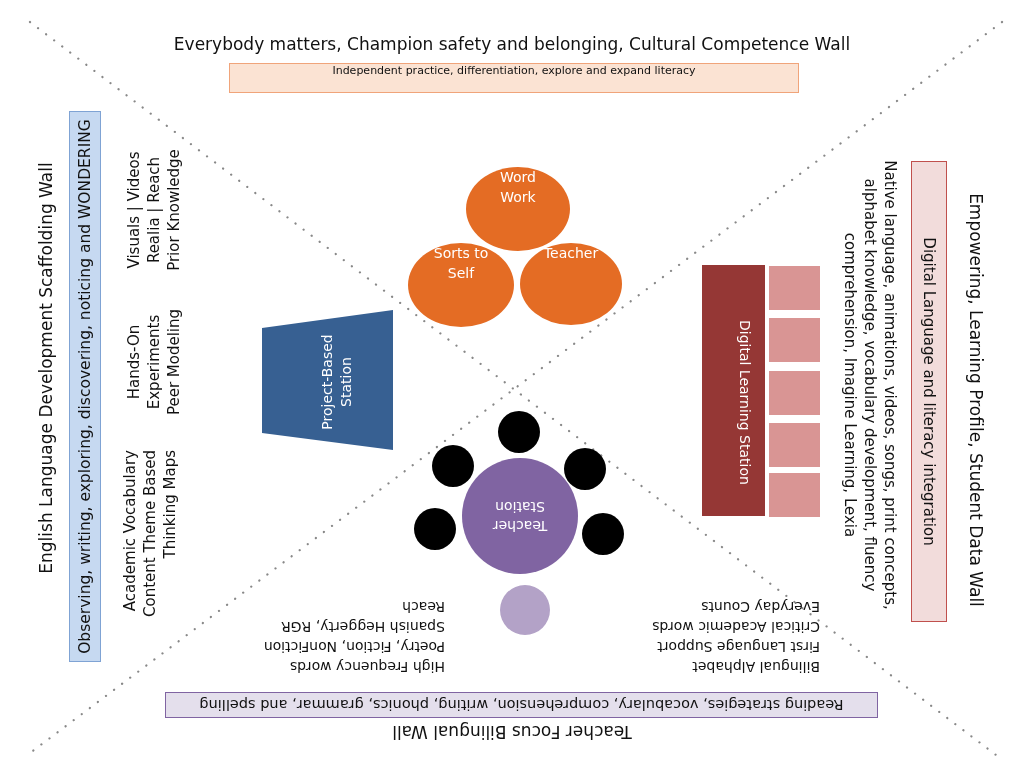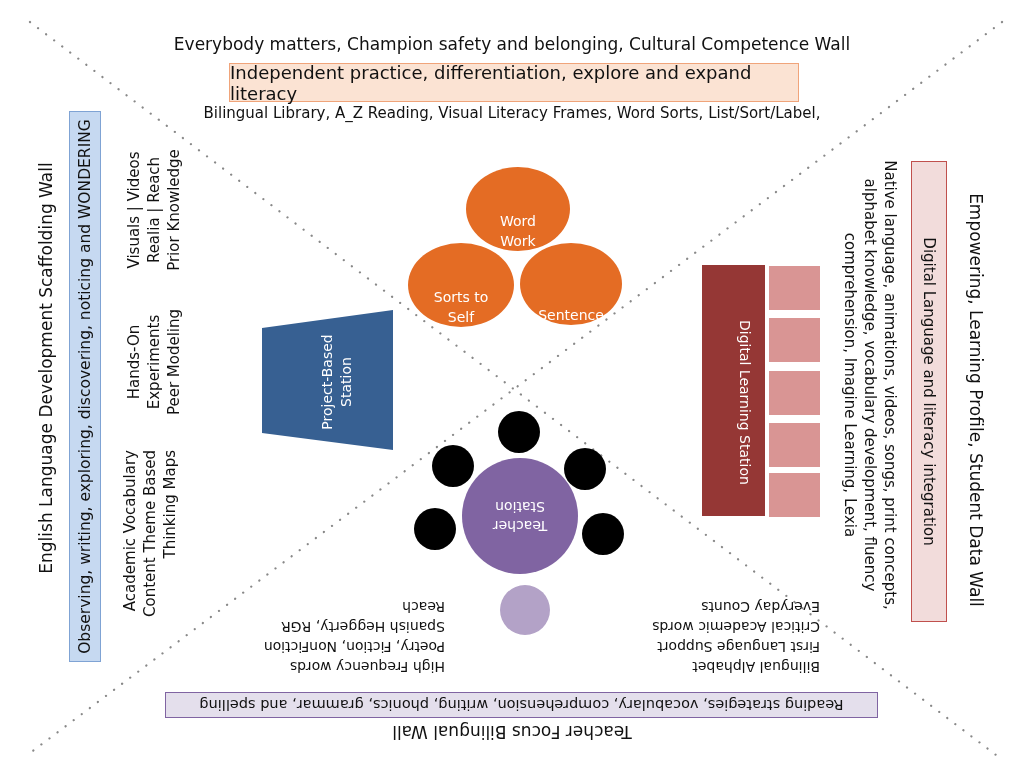--- a/index.html
+++ b/index.html
@@ -2,42 +2,42 @@
 <html><head>
 <meta charset="utf-8">
 <style>
   html, body { margin:0; padding:0; background:#ffffff; }
   body { width:1024px; height:775px; position:relative; overflow:hidden;
          font-family:"DejaVu Sans", "Liberation Sans", sans-serif; color:#111; }
   .abs { position:absolute; }
   svg.lines { position:absolute; left:0; top:0; }
   .center-h { text-align:center; white-space:nowrap; }
   .top-title { left:0; width:1024px; top:34px; font-size:17px; }
-  .top-box { left:229px; top:63px; width:570px; height:39px; background:#fbe3d3;
-             border:1px solid #f0a47a; box-sizing:border-box; font-size:18px;
-             display:flex; align-items:center; justify-content:center; }
+  .top-box { left:229px; top:63px; width:570px; height:30px; background:#fbe3d3;
+             border:1px solid #f0a47a; box-sizing:border-box; font-size:11px;
+             display:flex; align-items:flex-start; justify-content:center; }
   .top-list { left:0; width:1024px; top:103px; font-size:15px; line-height:21px; }
   .rot-l { transform-origin:0 0; transform:rotate(-90deg); white-space:nowrap; }
   .rot-r { transform-origin:0 0; transform:rotate(90deg); white-space:nowrap; }
   .rot-180 { transform:rotate(180deg); }
   .left-title { font-size:17px; }
   .left-box { background:#c6d9f1; border:1px solid #7fa3d4; box-sizing:border-box;
               font-size:15.5px; display:flex; align-items:center; justify-content:center; }
   .left-list { font-size:15px; line-height:20px; text-align:center; }
   .right-title { font-size:17px; }
   .right-box { background:#f2dcdb; border:1px solid #c0504d; box-sizing:border-box;
                font-size:15px; display:flex; align-items:center; justify-content:center; }
   .right-list { font-size:15px; line-height:20px; text-align:center; }
   .bottom-box { left:165px; top:692px; width:713px; height:26px; background:#e4dfec;
                 border:1px solid #8064a2; box-sizing:border-box; font-size:14.5px;
                 display:flex; align-items:center; justify-content:center; white-space:nowrap; }
   .bottom-title { left:0; width:1024px; top:722px; font-size:17px; }
   .bl-list { font-size:14px; line-height:20px; text-align:left; white-space:nowrap; }
   .orange { background:#e46c24; color:#fff; border-radius:50%; display:flex;
-            align-items:flex-end; justify-content:center; text-align:center; font-size:14px; line-height:20px; }
+            align-items:flex-start; justify-content:center; text-align:center; font-size:14px; line-height:20px; }
   .black-dot { background:#000; border-radius:50%; width:42px; height:42px; }
   .teacher { background:#8064a2; color:#fff; border-radius:50%; display:flex; align-items:center;
              justify-content:center; text-align:center; font-size:14px; line-height:19px; }
   .lilac { background:#b3a2c7; border-radius:50%; }
   .dl-main { left:702px; top:265px; width:63px; height:251px; background:#953735; }
   .dl-label { color:#fff; font-size:14px; line-height:19px; text-align:center; }
   .dl-slot { left:769px; width:51px; background:#d99594; }
 </style>
 </head>
 <body>
@@ -45,21 +45,20 @@
 <svg class="lines" width="1024" height="775">
   <line x1="30" y1="22" x2="1000" y2="758" stroke="#888" stroke-width="2.2" stroke-dasharray="0.1 10" stroke-linecap="round"></line>
   <line x1="1002" y1="22" x2="26" y2="756" stroke="#888" stroke-width="2.2" stroke-dasharray="0.1 10" stroke-linecap="round"></line>
 </svg>
 
 <div class="abs center-h top-title">Everybody matters, Champion safety and belonging, Cultural Competence Wall</div>
 <div class="abs top-box">
   <span>Independent practice, differentiation, explore and expand literacy</span>
 </div>
 <div class="abs center-h top-list">
-  <div>Bilingual Library, A_Z Reading, Visual Literacy Frames, Word Sorts, List/Sort/Label,</div>
 </div>
 
 <div class="abs rot-l left-title" style="left:36px; top:628px; width:520px; text-align:center;">English Language Development Scaffolding Wall</div>
 <div class="abs rot-l left-box" style="left:69px; top:662px; width:551px; height:32px;">
   <span>Observing, writing, exploring, discovering, noticing and WONDERING</span>
 </div>
 <div class="abs rot-l left-list" style="left:124px; top:290px; width:160px;">
   <div>Visuals | Videos</div>
   <div>Realia | Reach</div>
   <div>Prior Knowledge</div>
@@ -102,21 +101,21 @@
   <div>Everyday Counts</div>
 </div>
 
 <div class="abs orange" style="left:466px; top:167px; width:104px; height:84px;">
   <span style="width:60px;">Word Work</span>
 </div>
 <div class="abs orange" style="left:408px; top:243px; width:106px; height:84px;">
   <span style="width:60px;">Sorts to Self</span>
 </div>
 <div class="abs orange" style="left:520px; top:243px; width:102px; height:82px;">
-  <span>Sentence</span>
+  <span>Teacher</span>
 </div>
 
 <svg class="abs" style="left:262px; top:310px;" width="132" height="142">
   <polygon points="0,18 131,0 131,140 0,123" fill="#376092"></polygon>
 </svg>
 <div class="abs rot-l" style="left:318px; top:442px; width:120px; height:40px; color:#fff; font-size:14px; line-height:19px; text-align:center; white-space:normal;">
   <span>Project-Based Station</span>
 </div>
 
 <div class="abs black-dot" style="left:498px; top:411px;"></div>

